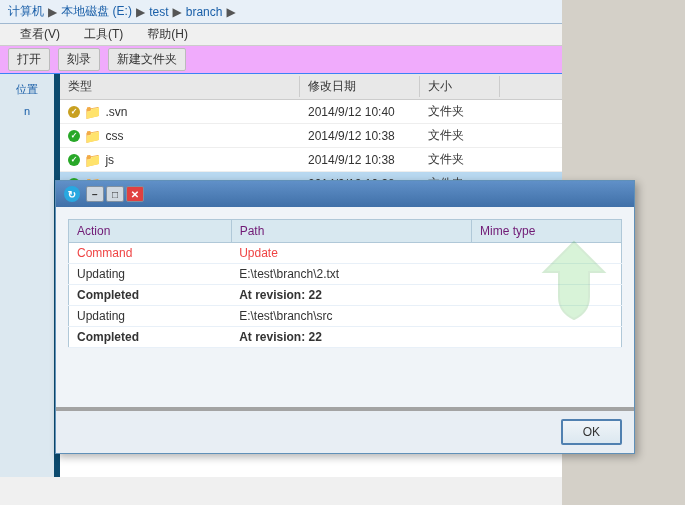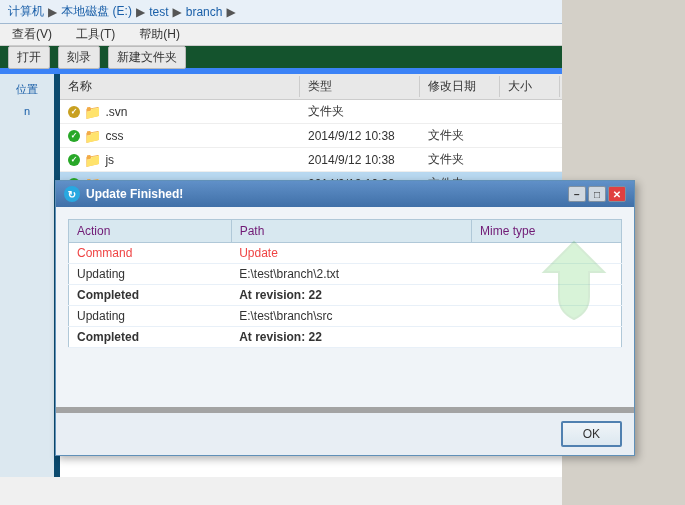--- a/index.html
+++ b/index.html
@@ -40,40 +40,40 @@
       margin: 0 4px;
       color: #555;
     }
 
     
     .menu-bar {
       background: #f0f0f0;
       height: 22px;
       display: flex;
       align-items: center;
-      padding: 0 8px;
+      padding: 0 16px;
       border-bottom: 1px solid #ccc;
       gap: 16px;
     }
 
     .menu-item {
       font-size: 12px;
       color: #333;
       cursor: pointer;
       padding: 2px 4px;
     }
 
     
     .toolbar {
-      background: #14532d;
+      background: #f0abfc;
       height: 28px;
       display: flex;
       align-items: center;
       padding: 0 8px;
-      border-bottom: 6px solid #3b82f6;
+      border-bottom: 1px solid #3b82f6;
       gap: 8px;
     }
 
     .toolbar-btn {
       font-size: 12px;
       color: #333;
       cursor: pointer;
       padding: 2px 8px;
       background: #e8e8e8;
       border: 1px solid #bbb;
@@ -268,21 +268,21 @@
     .dialog-table .light {
       color: #ef4444;
     }
 
     
     .dialog-footer {
       display: flex;
       justify-content: flex-end;
       padding: 8px 12px;
       gap: 8px;
-      border-top: 6px solid #a3a3a3;
+      border-top: 4px solid #a3a3a3;
       background: #e8eef4;
     }
 
     .dialog-btn {
       padding: 4px 20px;
       font-size: 12px;
       cursor: pointer;
       border: 1px solid #7090b0;
       background: linear-gradient(to bottom, #f0f4f8, #dce8f0);
       color: #333;
@@ -324,32 +324,32 @@
 
   <div class="main-content">
 
     <div class="sidebar">
       <div class="sidebar-item">位置</div>
       <div class="sidebar-item">n</div>
     </div>
 
     <div class="file-list-container">
       <div class="file-list-header">
-        <div class="file-list-header-cell">名称</div>
         <div class="file-list-header-cell">类型</div>
         <div class="file-list-header-cell">修改日期</div>
         <div class="file-list-header-cell">大小</div>
       </div>
 
       <div class="file-row">
         <div class="file-cell">
           <span class="svn-badge svn-badge-yellow">✓</span>
           <span class="folder-icon">📁</span>
           <span>.svn</span>
         </div>
+        <div class="file-cell">2014/9/12 10:40</div>
         <div class="file-cell">文件夹</div>
         <div class="file-cell"></div>
       </div>
 
       <div class="file-row">
         <div class="file-cell">
           <span class="svn-badge">✓</span>
           <span class="folder-icon">📁</span>
           <span>css</span>
         </div>
@@ -391,21 +391,20 @@
         <div class="file-cell">1 KB</div>
       </div>
 
     </div>
   </div>
 
   <div class="dialog">
 
     <div class="dialog-title-bar">
       <div class="dialog-title-icon">↻</div>
-      <span class="dialog-title-text">Update Finished!</span>
       <div class="dialog-controls">
         <div class="dialog-ctrl-btn">−</div>
         <div class="dialog-ctrl-btn">□</div>
         <div class="dialog-ctrl-btn close">✕</div>
       </div>
     </div>
 
     <div class="dialog-body" style="position:relative;">
 
       <table class="dialog-table">

